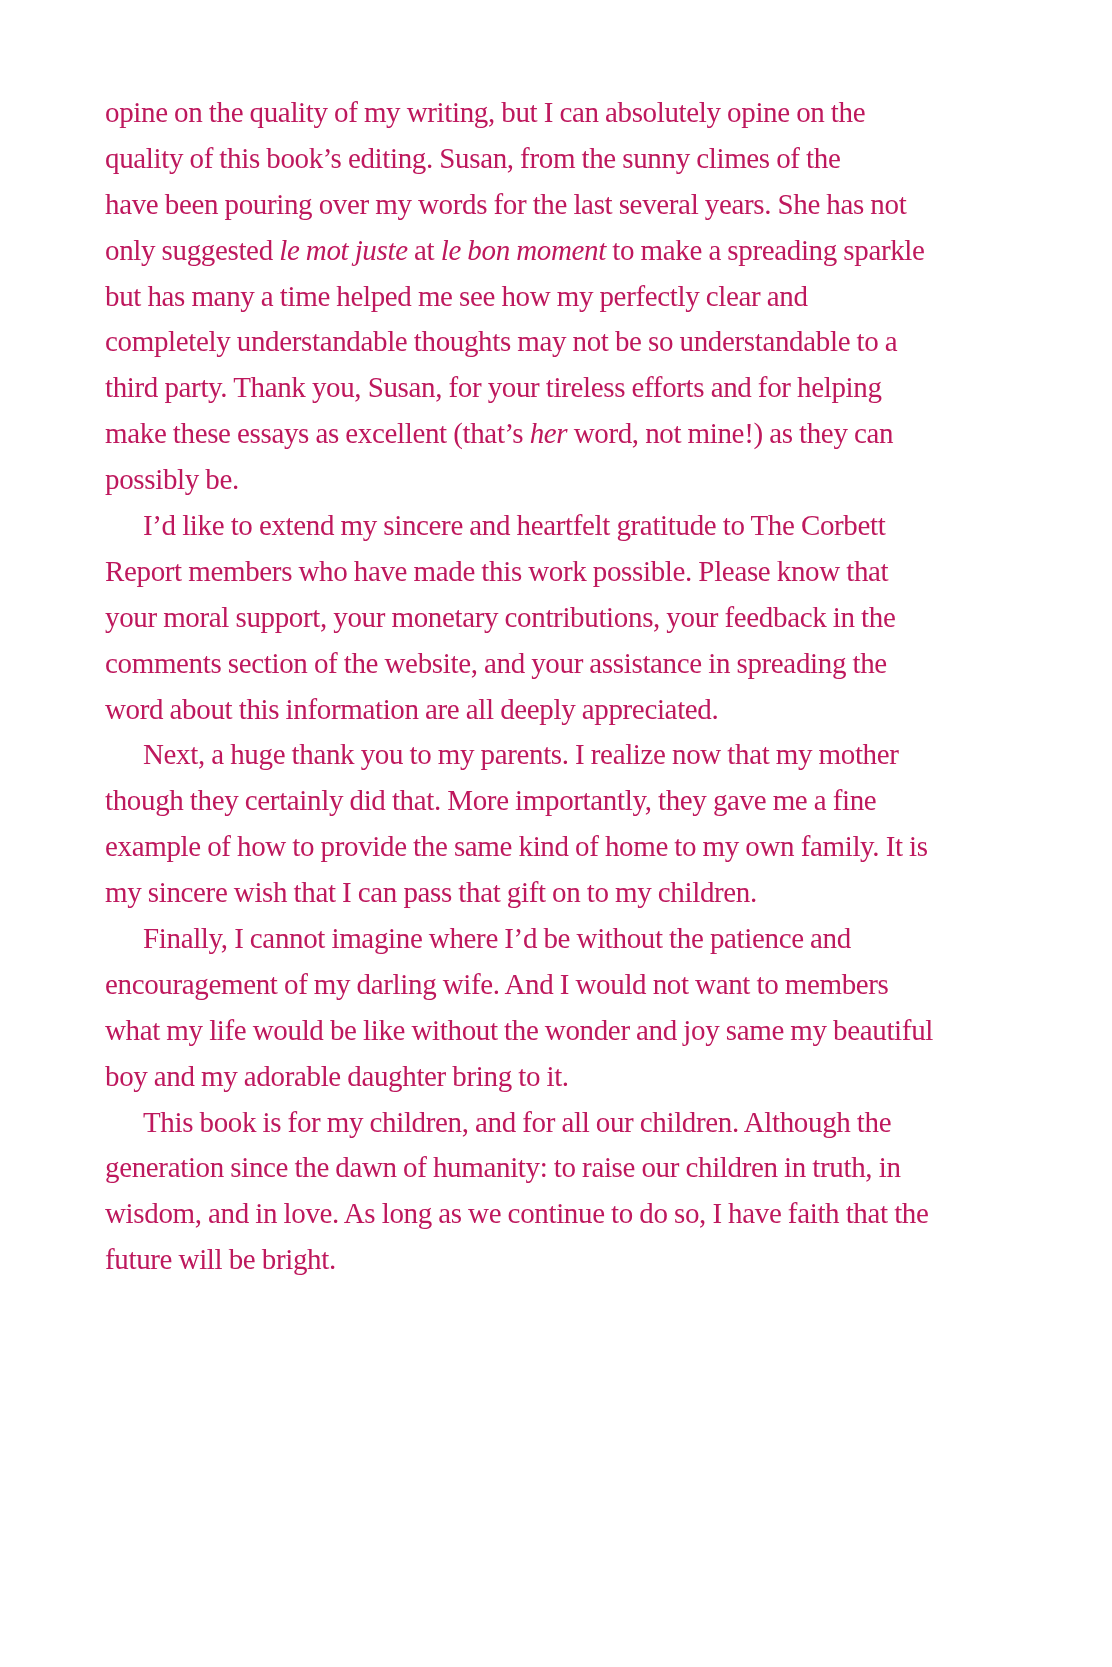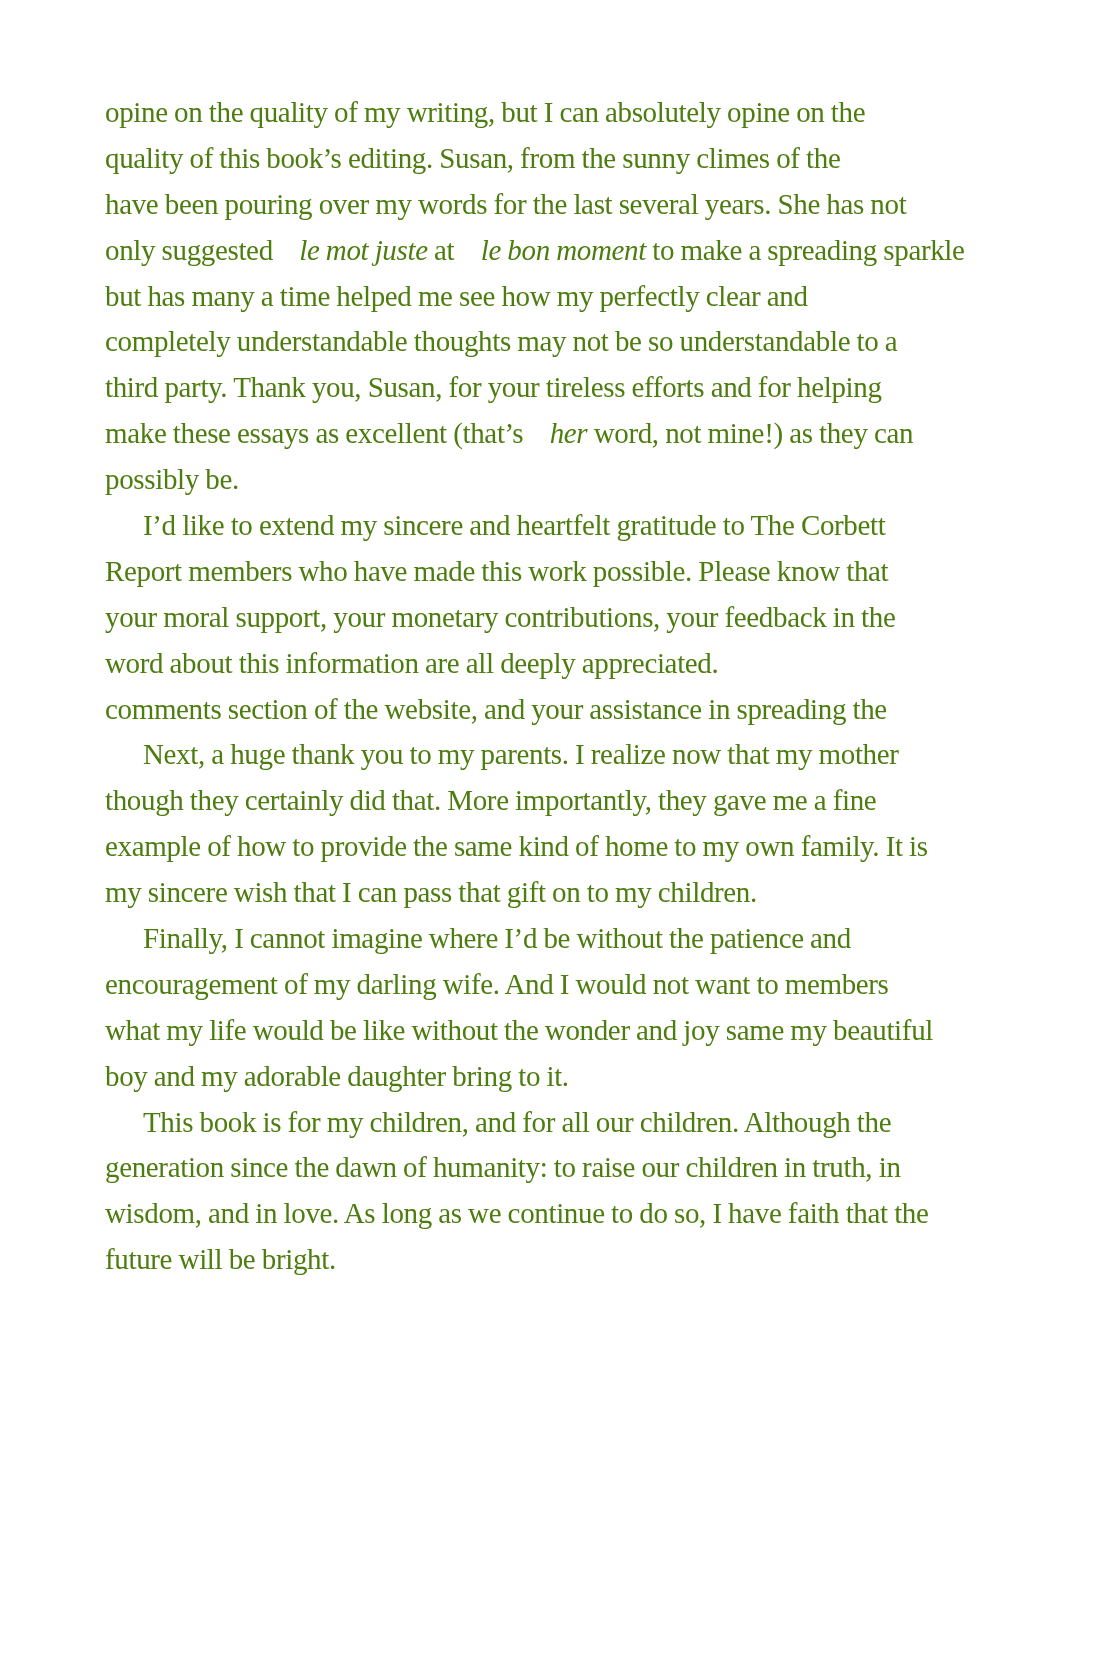--- a/index.html
+++ b/index.html
@@ -4,53 +4,53 @@
 <style>
   html, body { margin: 0; padding: 0; background: #ffffff; }
   body { width: 1112px; height: 1667px; position: relative; overflow: hidden; }
   .page {
     position: absolute;
     left: 105px;
     top: 90px;
     width: 850px;
     font-family: "Liberation Serif", "DejaVu Serif", serif;
     font-size: 29px;
-    color: #4d7c0f;
+    color: #be185d;
     letter-spacing: -0.35px;
     word-spacing: -0.5px;
   }
   .line {
     height: 45.9px;
     line-height: 45.9px;
     white-space: nowrap;
   }
   .line.indent { padding-left: 38px; }
-  .seg-i { font-style: italic; margin-left: 20px; }
+  .seg-i { font-style: italic; }
 </style>
 </head>
 <body>
 
 <div class="page" id="page-body">
     <div>
       <div class="line"><span>opine on the quality of my writing, but I can absolutely opine on the</span></div>
       <div class="line"><span>quality of this book’s editing. Susan, from the sunny climes of the</span></div>
       <div class="line"><span>have been pouring over my words for the last several years. She has not</span></div>
       <div class="line"><span>only suggested </span><span class="seg-i">le mot juste</span><span> at </span><span class="seg-i">le bon moment</span><span> to make a spreading sparkle</span></div>
       <div class="line"><span>but has many a time helped me see how my perfectly clear and</span></div>
       <div class="line"><span>completely understandable thoughts may not be so understandable to a</span></div>
       <div class="line"><span>third party. Thank you, Susan, for your tireless efforts and for helping</span></div>
       <div class="line"><span>make these essays as excellent (that’s </span><span class="seg-i">her</span><span> word, not mine!) as they can</span></div>
       <div class="line"><span>possibly be.</span></div>
     </div>
     <div>
       <div class="line indent"><span>I’d like to extend my sincere and heartfelt gratitude to The Corbett</span></div>
       <div class="line"><span>Report members who have made this work possible. Please know that</span></div>
       <div class="line"><span>your moral support, your monetary contributions, your feedback in the</span></div>
+      <div class="line"><span>comments section of the website, and your assistance in spreading the</span></div>
       <div class="line"><span>word about this information are all deeply appreciated.</span></div>
-      <div class="line"><span>comments section of the website, and your assistance in spreading the</span></div>
     </div>
     <div>
       <div class="line indent"><span>Next, a huge thank you to my parents. I realize now that my mother</span></div>
       <div class="line"><span>though they certainly did that. More importantly, they gave me a fine</span></div>
       <div class="line"><span>example of how to provide the same kind of home to my own family. It is</span></div>
       <div class="line"><span>my sincere wish that I can pass that gift on to my children.</span></div>
     </div>
     <div>
       <div class="line indent"><span>Finally, I cannot imagine where I’d be without the patience and</span></div>
       <div class="line"><span>encouragement of my darling wife. And I would not want to members</span></div>

